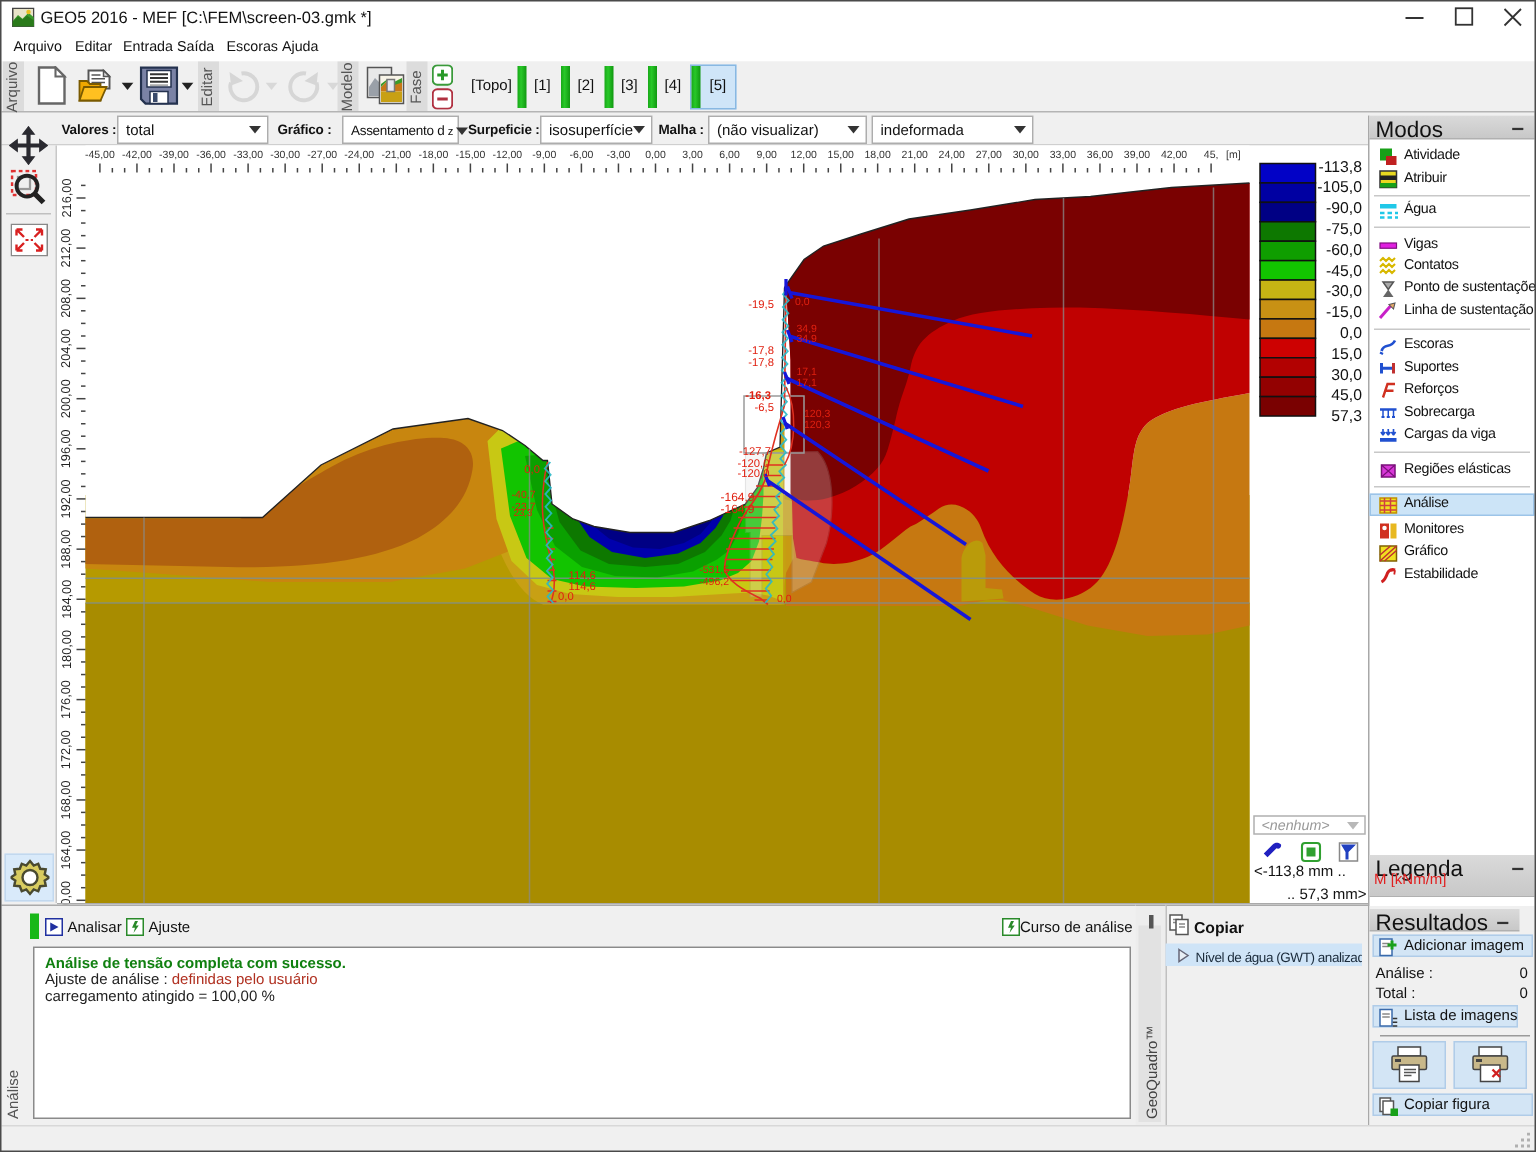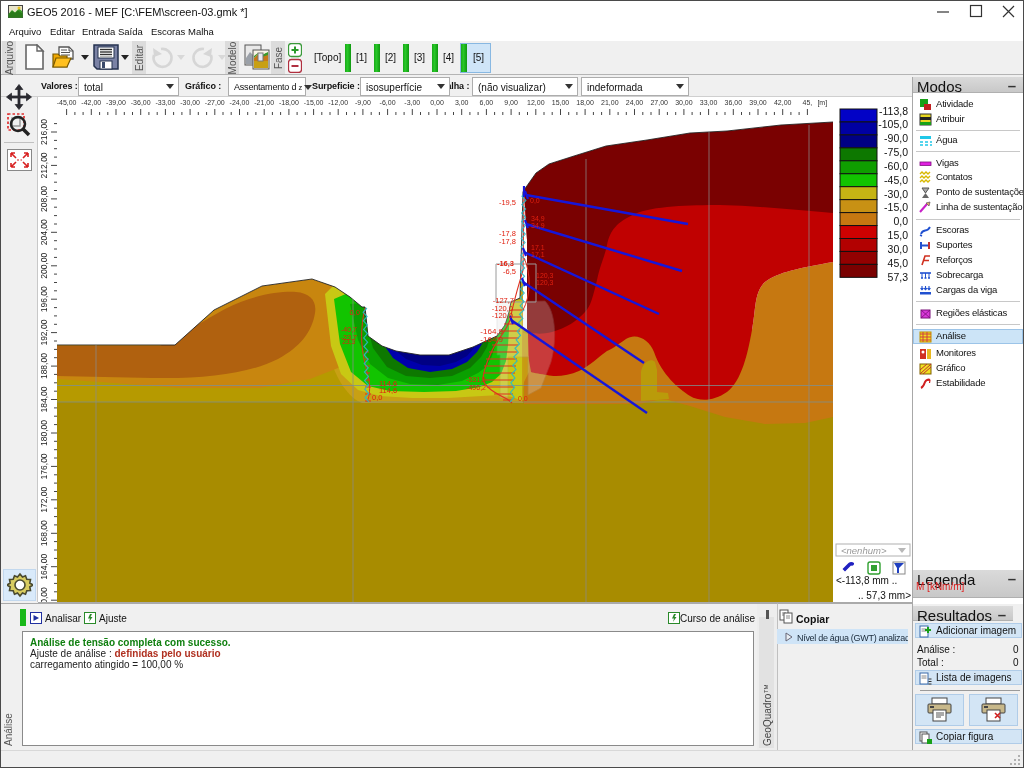--- a/index.html
+++ b/index.html
@@ -39,21 +39,21 @@
       <rect x="39.5" y="4.5" width="11" height="11" fill="none" stroke="#333" stroke-width="1.2"></rect>
       <path d="M72,5 L83,16 M83,5 L72,16" stroke="#333" stroke-width="1.2"></path>
     </svg>
 </div>
 <div class="menubar">
 <span style="left:8px">Arquivo</span>
 <span style="left:49px">Editar</span>
 <span style="left:81px">Entrada</span>
 <span style="left:117px">Saída</span>
 <span style="left:150px">Escoras</span>
-<span style="left:187px">Malha</span>
+<span style="left:187px">Ajuda</span>
 </div>
 <div class="toolbar">
 <div class="vlabel" style="left:1px;width:14px">
       <span>Arquivo</span>
     </div>
 <div class="vlabel" style="left:131px;width:14px">
       <span>Editar</span>
     </div>
 <div class="vlabel" style="left:224px;width:14px">
       <span>Modelo</span>
@@ -139,21 +139,21 @@
 <div class="lbl" style="left:184px">Gráfico :</div>
 <div class="lbl" style="left:311px">Surpeficie :</div>
 <div class="lbl" style="left:438px">Malha :</div>
 <div class="combo" style="left:77px;width:101px">
       <i>total</i>
       <b></b>
     </div>
 <div class="combo" style="left:227px;width:78px">
       <i style="font-size:9px;letter-spacing:-0.2px">Assentamento d <span style="font-size:7.5px">z</span> <span style="display:inline-block;width:0;height:0;border-left:4px solid transparent;border-right:4px solid transparent;border-top:5px solid #333;vertical-align:middle"></span></i>
     </div>
-<div class="combo" style="left:359px;width:90px">
+<div class="combo" style="left:359px;width:75px">
       <i>isosuperfície</i>
       <b></b>
     </div>
 <div class="combo" style="left:471px;width:106px">
       <i>(não visualizar)</i>
       <b></b>
     </div>
 <div class="combo" style="left:580px;width:108px">
       <i>indeformada</i>
       <b></b>
@@ -629,21 +629,21 @@
       <line x1="2.5" y1="4" x2="7.5" y2="4" stroke="#888"></line>
       <line x1="2.5" y1="6" x2="7.5" y2="6" stroke="#888"></line>
       <path d="M9,2 v6 M6,5 h6" stroke="#18a018" stroke-width="2"></path>
     </svg>
     <span style="position:absolute;left:20px;top:1px">Adicionar imagem</span>
   </div>
 <div class="abs" style="left:917px;top:644px;font-size:10px;color:#111">Análise :</div>
 <div class="abs" style="left:1013px;top:644px;font-size:10px;color:#111">0</div>
 <div class="abs" style="left:917px;top:657px;font-size:10px;color:#111">Total :</div>
 <div class="abs" style="left:1013px;top:657px;font-size:10px;color:#111">0</div>
-<div class="blue-btn" style="left:915px;top:670px;width:107px;height:15px">
+<div class="blue-btn" style="left:915px;top:670px;width:97px;height:15px">
     <svg class="abs" style="left:3px;top:1px" width="13" height="13">
       <rect x="1" y="1" width="8" height="11" fill="#fff" stroke="#3a6aaa"></rect>
       <line x1="2.5" y1="4" x2="7.5" y2="4" stroke="#888"></line>
       <line x1="2.5" y1="6" x2="7.5" y2="6" stroke="#888"></line>
       <path d="M9.5,7 h3 m-3,2.5 h3 m-3,2.5 h3" stroke="#333" stroke-width="1"></path>
     </svg>
     <span style="position:absolute;left:20px;top:1px">Lista de imagens</span>
   </div>
 <div class="abs" style="left:920px;top:690px;width:100px;height:1px;background:#9a9a9a"></div>
 <div class="blue-btn" style="left:915px;top:694px;width:49px;height:32px"></div>
@@ -685,21 +685,21 @@
     <path d="M6,2 L4,6.5 L6,6.5 L5,10 L8.5,5 L6.5,5 L8,2 Z" fill="#2a8a2a"></path>
   </svg>
 <div class="abs" style="left:99px;top:613px;font-size:10px;color:#111">Ajuste</div>
 <svg class="abs" style="left:668px;top:612px" width="12" height="12">
     <rect x="0.5" y="0.5" width="11" height="11" fill="#fff" stroke="#2a8a2a"></rect>
     <path d="M6,2 L4,6.5 L6,6.5 L5,10 L8.5,5 L6.5,5 L8,2 Z" fill="#2a8a2a"></path>
   </svg>
 <div class="abs" style="left:680px;top:613px;font-size:10px;color:#111">Curso de análise</div>
 <div class="abs" style="left:22px;top:631px;width:732px;height:115px;background:#fff;border:1px solid #8a8a8a"></div>
 <div class="abs" style="left:30px;top:637px;font-size:10px;font-weight:bold;color:#108010">Análise de tensão completa com sucesso.</div>
-<div class="abs" style="left:30px;top:648px;font-size:10px;color:#222">Ajuste de análise : <span style="color:#b03020;font-weight:bold">definidas pelo usuário</span></div>
+<div class="abs" style="left:30px;top:648px;font-size:10px;color:#222">Ajuste de análise : <span style="color:#b03020;font-weight:normal">definidas pelo usuário</span></div>
 <div class="abs" style="left:30px;top:659px;font-size:10px;color:#222">carregamento atingido = 100,00 %</div>
 <div class="abs" style="left:757px;top:603px;width:20px;height:147px;background:#ededed;border-top:1px solid #aaa"></div>
 <div class="abs" style="left:759px;top:617px;width:15px;height:131px;background:#e2e2e2"></div>
 <div class="abs" style="left:766px;top:610px;width:3px;height:9px;background:#555"></div>
 <svg class="abs" style="left:758px;top:603px" width="18" height="147">
     <text x="13" y="143" font-size="10" fill="#444" transform="rotate(-90 13 143)">GeoQuadro™</text>
   </svg>
 <div class="abs" style="left:777px;top:603px;width:135px;height:147px;background:#f0f0f0;border-top:1px solid #aaa;border-left:1px solid #c0c0c0"></div>
 <svg class="abs" style="left:779px;top:609px" width="16" height="16">
     <rect x="1" y="1" width="8" height="10" fill="#fff" stroke="#555"></rect>

